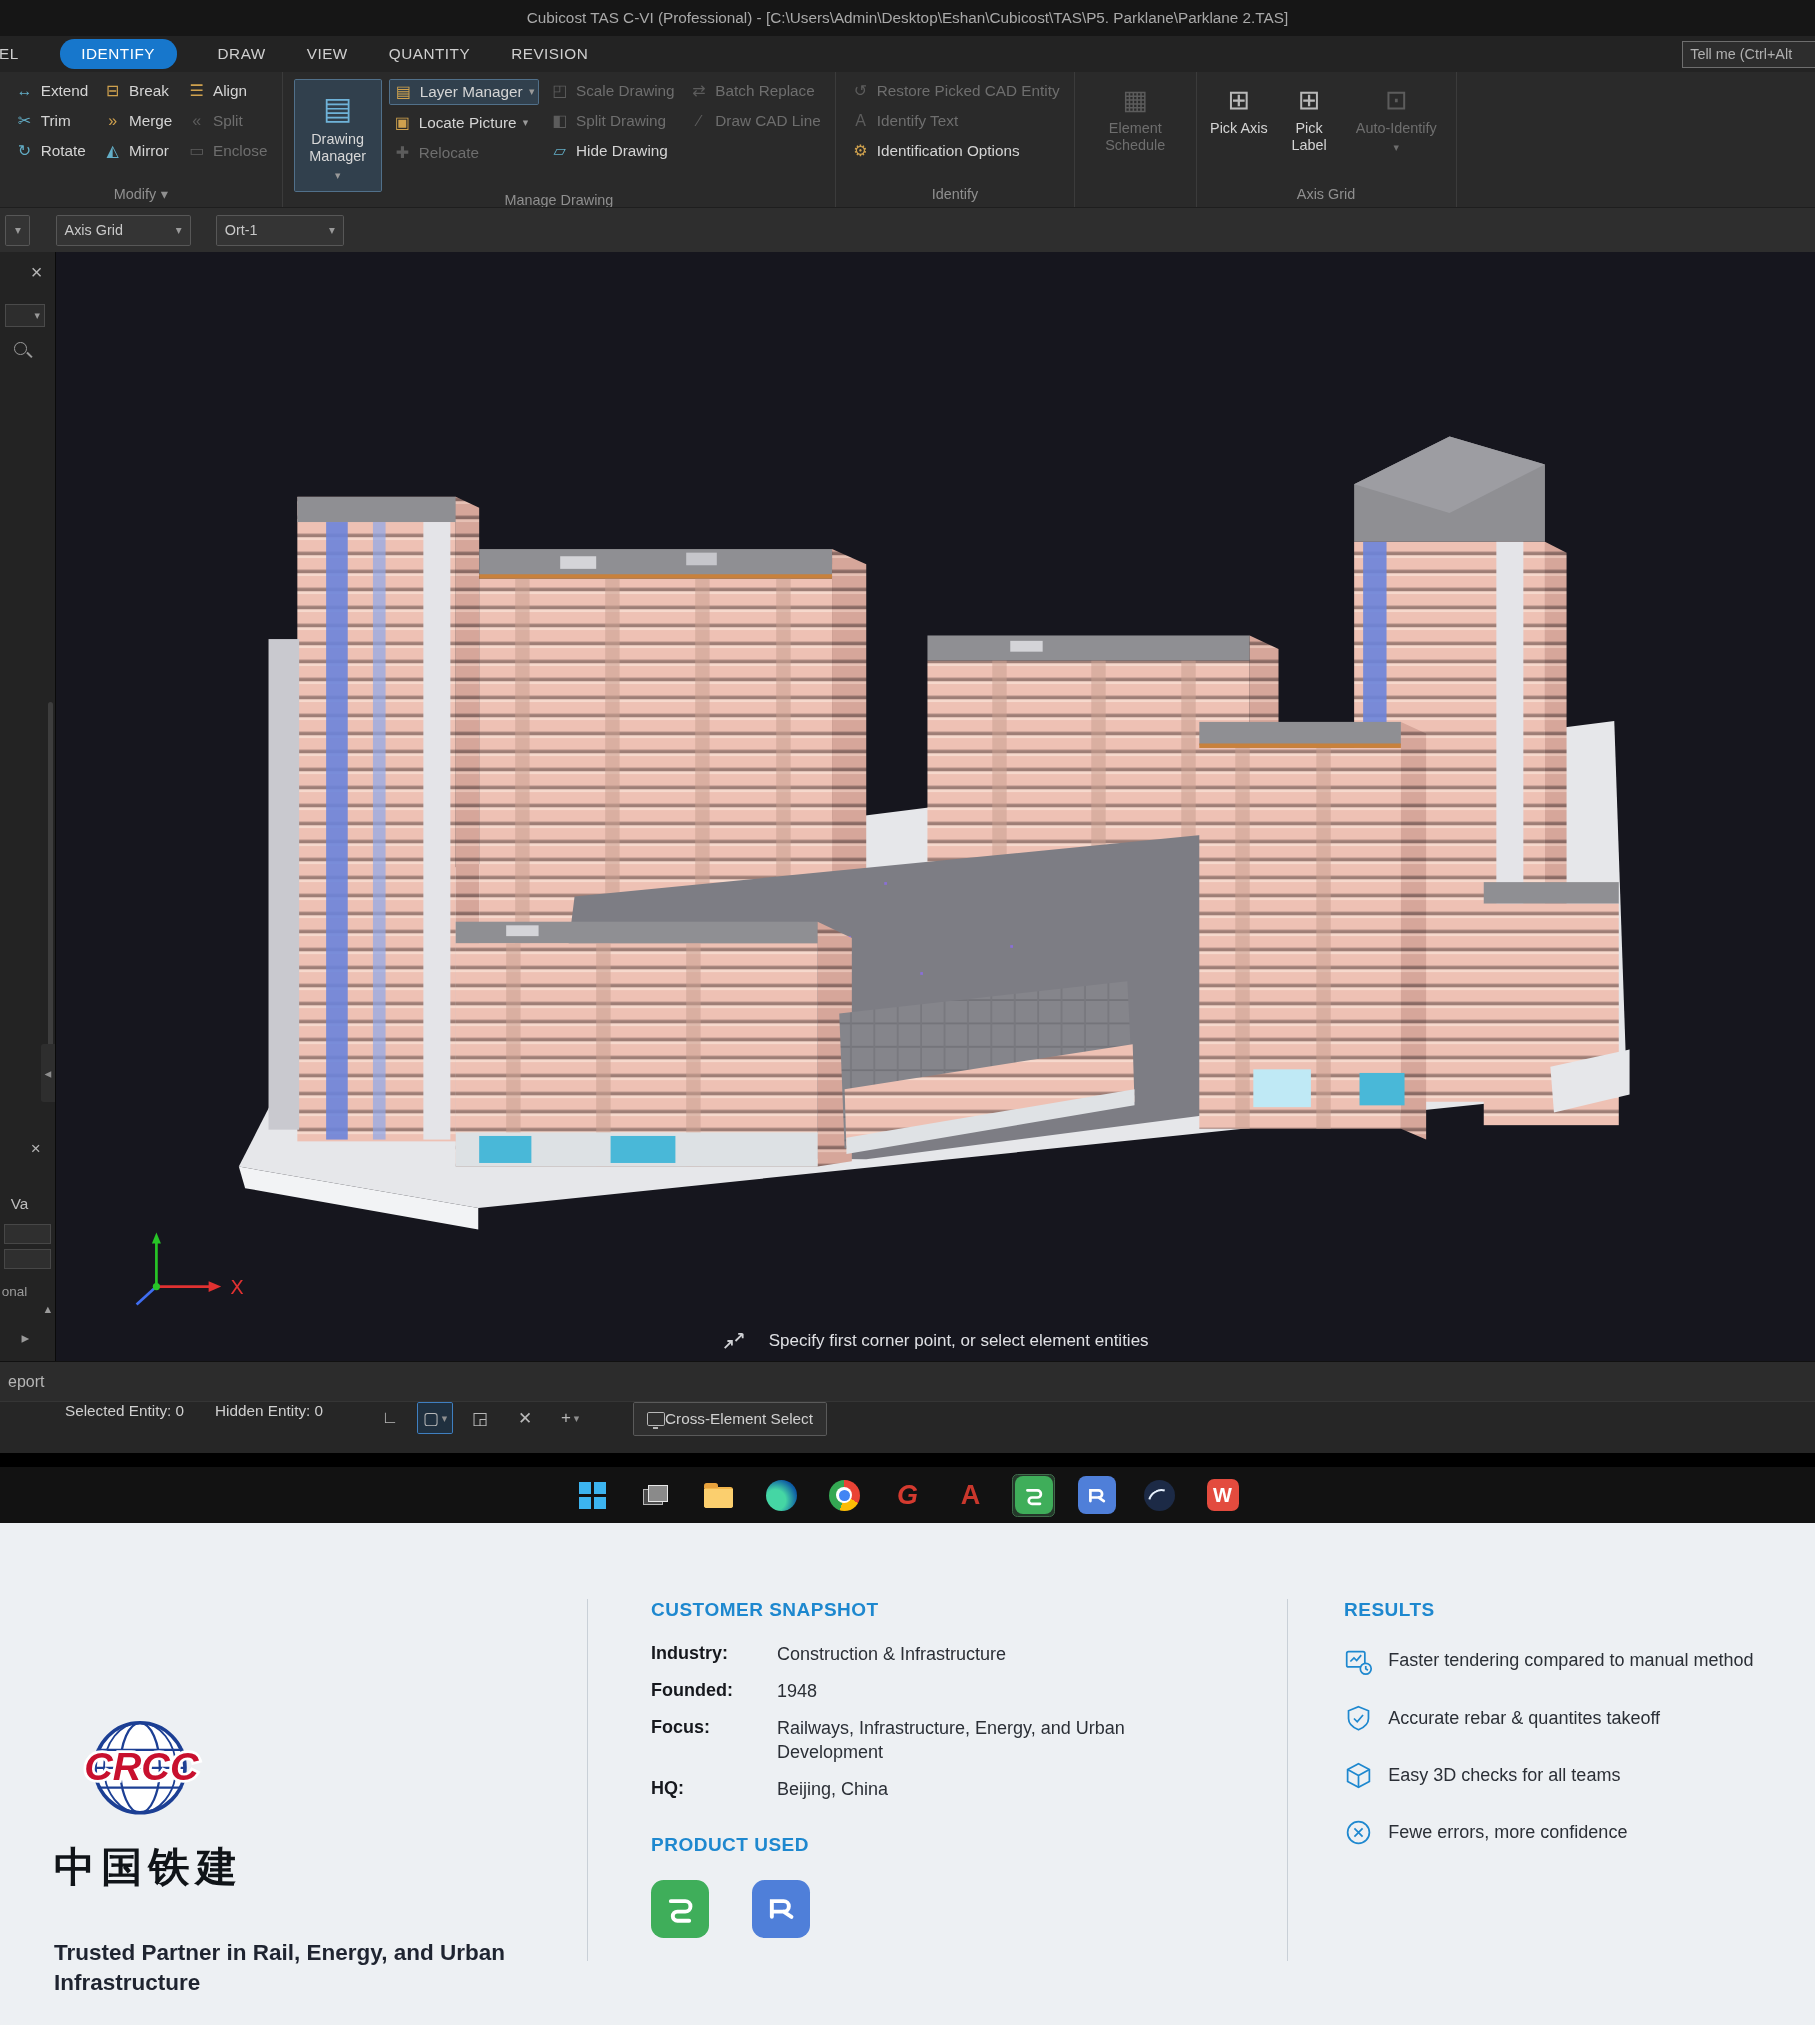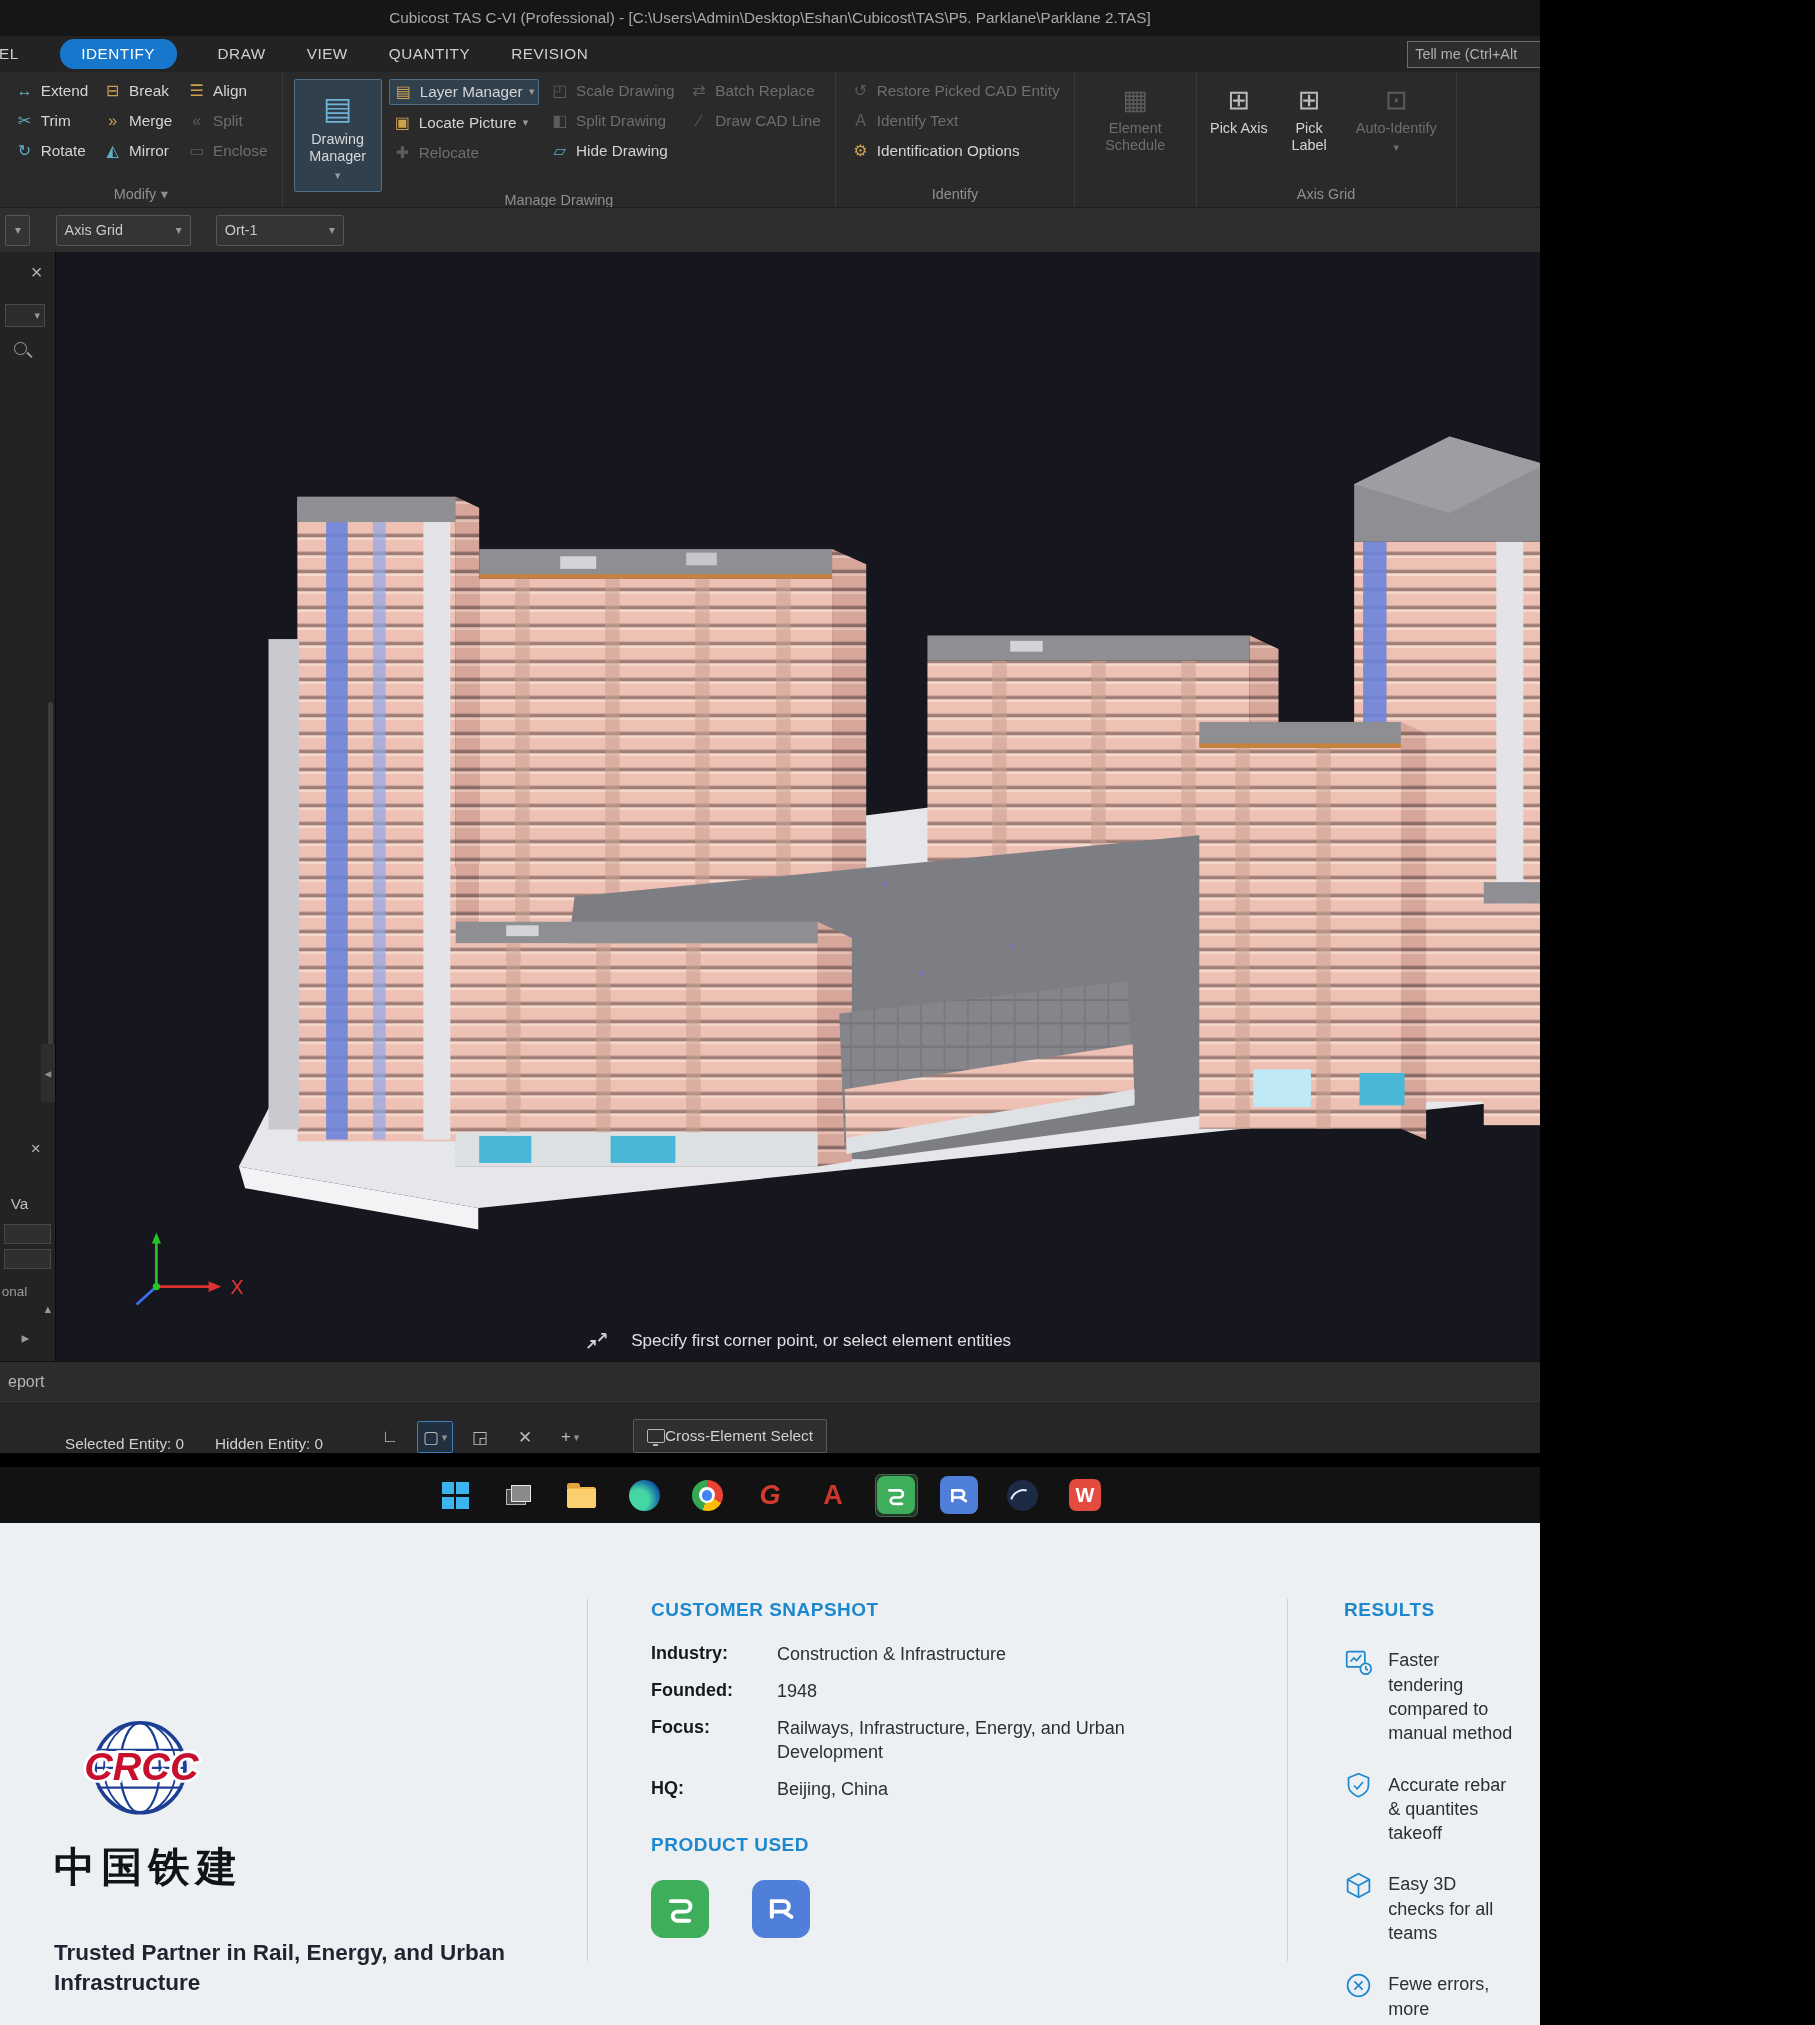--- a/index.html
+++ b/index.html
@@ -1,17 +1,17 @@
 <!DOCTYPE html>
 <html style="font-size:14.4px"><head>
 <meta charset="utf-8">
 <style>
   * { margin:0; padding:0; box-sizing:border-box; }
   body { font-family:"Liberation Sans", sans-serif; background:#000; }
-  .screen { position:relative; width:1540px; height:2025px; overflow:hidden; background:#000; }
+  .screen { position:relative; width:1815px; height:2025px; overflow:hidden; background:#000; }
 
   
   .titlebar { height:36px; background:#161616; display:flex; align-items:center; justify-content:center; }
   .titlebar .title { color:#a9a9a9; font-size:15.3px; }
 
   
   .menubar { height:36px; background:#232323; display:flex; align-items:center; gap:41px; padding-left:0; position:relative; }
   .menutab { color:#cfcfcf; font-size:15.3px; letter-spacing:0.5px; cursor:default; }
   .menutab.first { margin-left:-12.6px; }
   .menutab.active { background:#1777cc; color:#fff; padding:6.3px 21.6px; border-radius:14.4px; }
@@ -55,21 +55,21 @@
   .ss-box { position:absolute; left:3.6px; width:47px; height:20px; background:#2f2f2f; border:0.9px solid #474747; }
   .ss-up { position:absolute; right:1.8px; top:1051px; color:#9a9a9a; font-size:10.8px; }
 
   .viewport { position:relative; flex:1; background:#16161e; overflow:hidden; }
   .prompt { position:absolute; left:0; right:0; bottom:0; height:41px; display:flex; align-items:center; justify-content:center; gap:23px; color:#dfe0e4; font-size:17px; }
   .axis-triad { position:absolute; left:59px; top:977px; }
 
   
   .reportbar { height:40px; background:#2c2c2c; border-top:0.9px solid #111; display:flex; align-items:center; }
   .reportbar span { color:#b5b5b5; font-size:16px; margin-left:8px; }
-  .statusbar { height:52px; background:#262626; border-top:0.9px solid #353535; display:flex; align-items:flex-end; padding-left:65px; gap:31px; }
+  .statusbar { height:52px; background:#262626; border-top:0.9px solid #353535; display:flex; align-items:flex-start; padding-left:65px; gap:31px; }
   .sb-txt { color:#cfcfcf; font-size:15.3px; }
   .sb-icons { display:flex; align-items:center; gap:9px; margin-left:18px; }
   .sb-btn { min-width:36px; height:32px; display:flex; align-items:center; justify-content:center; gap:2.7px; color:#b8b8b8; font-size:17px; border:0.9px solid transparent; border-radius:1.8px; cursor:pointer; }
   .sb-btn.sel { border-color:#3f7fc1; background:#20303f; }
   .sb-btn .caret { font-size:10.8px; color:#8f8f8f; }
   .sb-cross { height:34px; display:flex; align-items:center; border:0.9px solid #5a5a5a; background:#2f2f2f; color:#d0d0d0; font-size:15.3px; padding:0 12.6px; border-radius:1.8px; margin-left:14.4px; cursor:pointer; }
   .mini-mon { width:18px; height:13.5px; border:1.8px solid #b8b8b8; border-radius:1.8px; position:relative; }
   .mini-mon::after { content:""; position:absolute; left:4.5px; bottom:-4.5px; width:5.4px; height:2.7px; background:#b8b8b8; }
 
   

